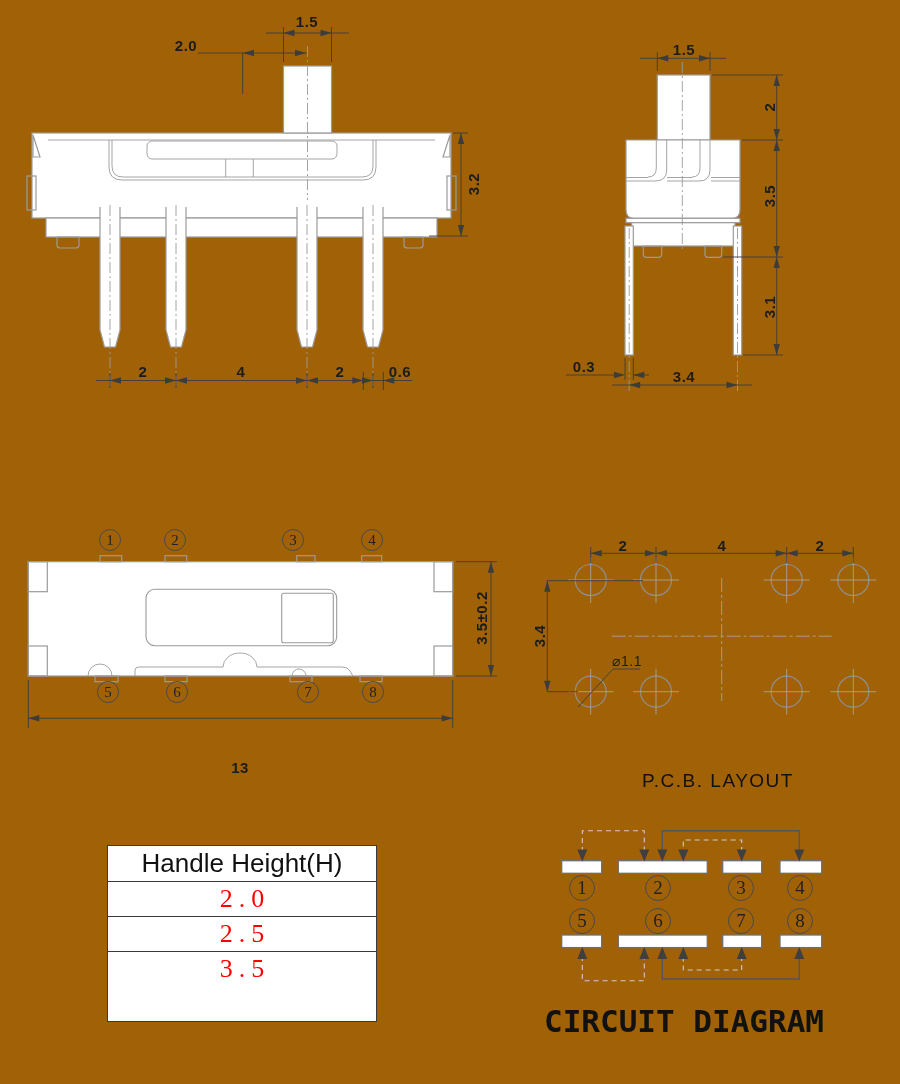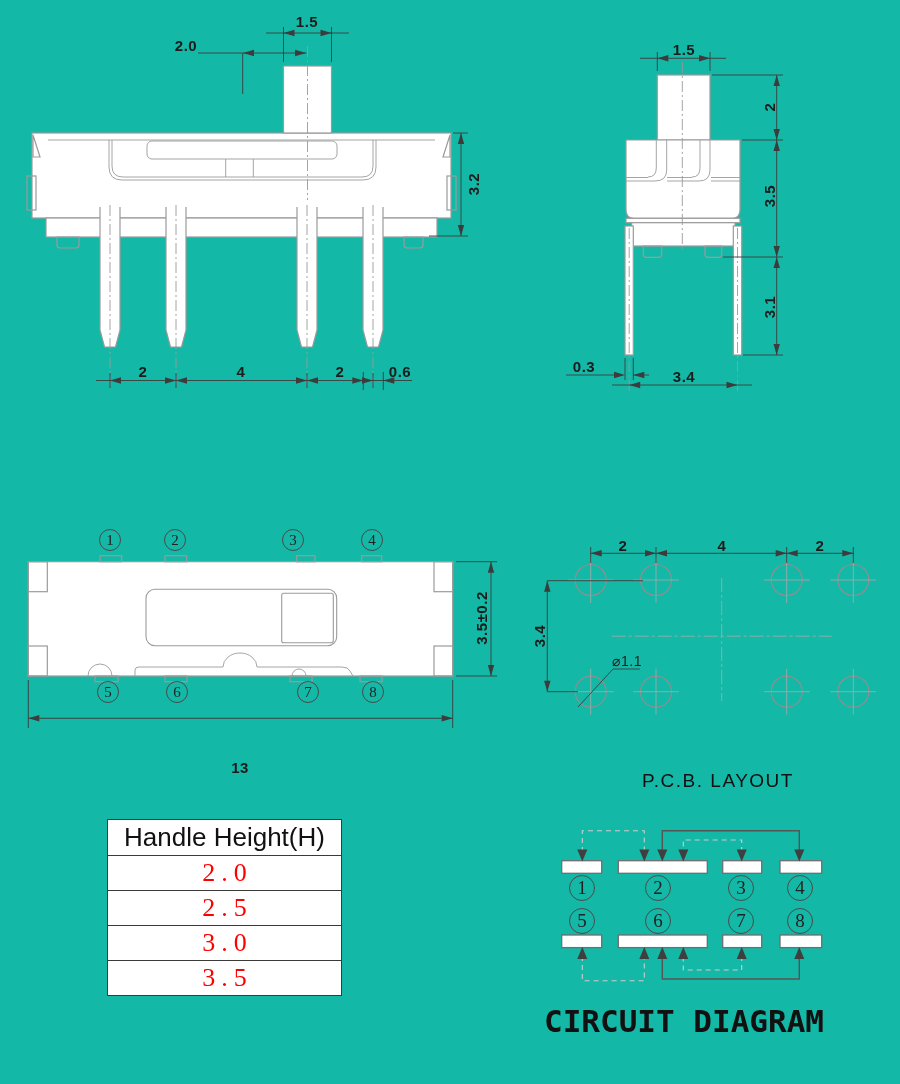--- a/index.html
+++ b/index.html
@@ -1,32 +1,32 @@
 <!DOCTYPE html>
 <html><head>
 <meta charset="utf-8">
 <style>
   html,body{margin:0;padding:0;background:#fff;}
-  #sheet{position:relative;width:900px;height:1084px;background:#14b8a6;overflow:hidden;
+  #sheet{position:relative;width:900px;height:1084px;background:#a16207;overflow:hidden;
          font-family:"Liberation Sans",sans-serif;}
   svg{position:absolute;left:0;top:0;}
   .lbl{position:absolute;transform:translate(-50%,-50%);font:bold 15px "Liberation Sans",sans-serif;
        color:#1c1c1c;white-space:nowrap;letter-spacing:0.5px;}
   .vlbl{position:absolute;transform:translate(-50%,-50%) rotate(-90deg);font:bold 15px "Liberation Sans",sans-serif;
        color:#1c1c1c;white-space:nowrap;letter-spacing:0.5px;}
   .pin-circle{position:absolute;width:20px;height:20px;border:1.2px solid #4a4a4a;border-radius:50%;
        transform:translate(-50%,-50%);display:flex;align-items:center;justify-content:center;
        font:15px "Liberation Serif",serif;color:#222;background:#fff0;}
   .pin-circle.big{width:24px;height:24px;font:19px "Liberation Serif",serif;}
   .pcb-title{position:absolute;transform:translate(-50%,-50%);font:19px "Liberation Sans",sans-serif;
        color:#111;letter-spacing:1.5px;white-space:nowrap;}
   .circuit-title{position:absolute;transform:translate(-50%,-50%);font:bold 31px "DejaVu Sans Mono",monospace;
        color:#111;white-space:nowrap;letter-spacing:0px;}
   
-  #hh-table{position:absolute;left:107px;top:819px;width:235px;height:177px;border:1.5px solid #3a3a3a;
+  #hh-table{position:absolute;left:107px;top:845px;width:270px;height:177px;border:1.5px solid #3a3a3a;
        box-sizing:border-box;display:grid;grid-template-rows:35px 1fr 1fr 1fr 1fr;background:#fff;}
   #hh-table .cell{border-top:1.5px solid #3a3a3a;display:flex;align-items:center;justify-content:center;}
   #hh-table .cell:first-child{border-top:none;}
   .hh-header{font:26px "Liberation Sans",sans-serif;color:#111;}
   .hh-val{font:26px "Liberation Serif",serif;color:#ff0000;letter-spacing:6px;padding-left:6px;}
 </style>
 </head>
 <body>
 
 <div id="sheet">
@@ -321,21 +321,20 @@
 <div class="lbl" style="left:722px;top:545px;">4</div>
 <div class="lbl" style="left:820px;top:545px;">2</div>
 <div class="vlbl" style="left:539px;top:636px;">3.4</div>
 <div class="lbl" style="left:627px;top:661px;font-weight:normal;font-size:14px;">⌀1.1</div>
 <div class="pcb-title" style="left:718px;top:781px;">P.C.B. LAYOUT</div>
 
 <div id="hh-table">
   <div class="cell hh-header">Handle Height(H)</div>
   <div class="cell hh-val">2.0</div>
   <div class="cell hh-val">2.5</div>
-  <div class="cell hh-val">3.0</div>
   <div class="cell hh-val">3.5</div>
 </div>
 
 <span class="pin-circle big" style="left:582px;top:888px;">
       <span>1</span>
     </span>
 <span class="pin-circle big" style="left:658px;top:888px;">
       <span>2</span>
     </span>
 <span class="pin-circle big" style="left:741px;top:888px;">

